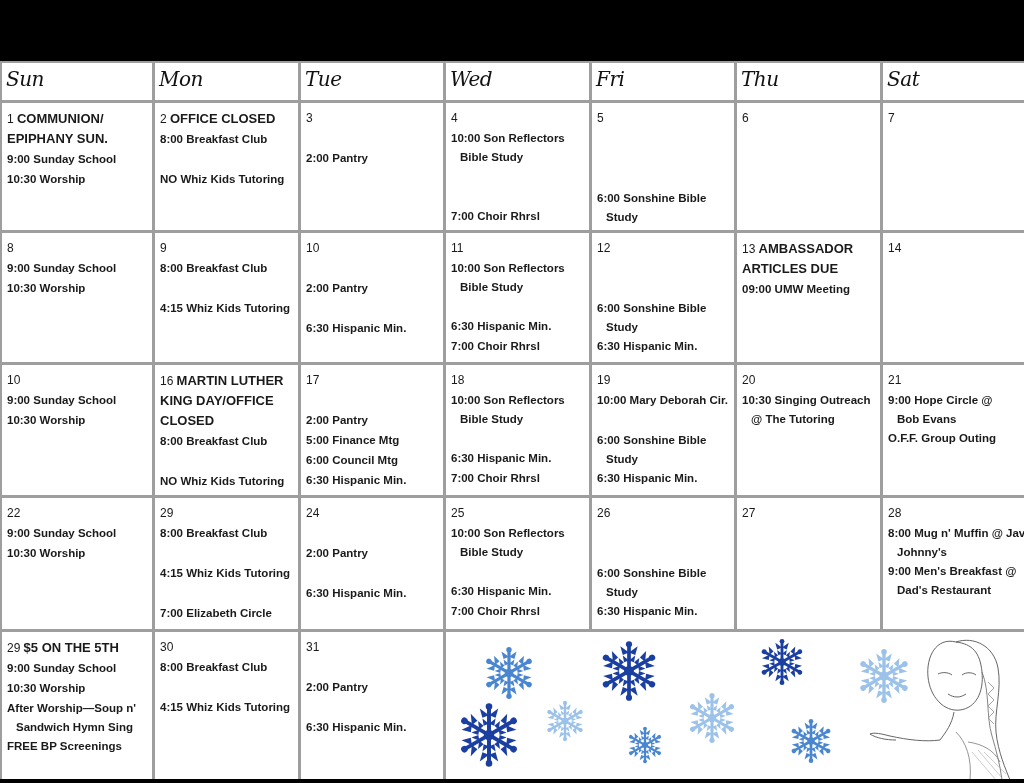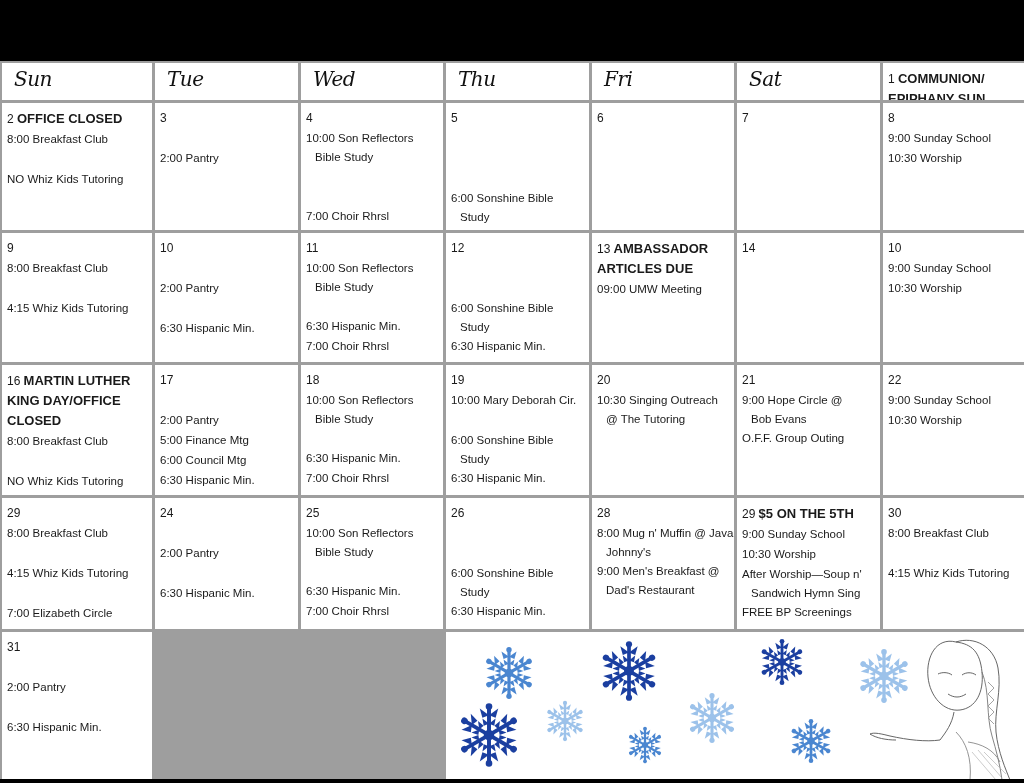--- a/index.html
+++ b/index.html
@@ -9,43 +9,44 @@
     position:absolute; left:0; top:61px; width:1024px; height:718px;
     background:#9e9e9e;
     display:grid;
     grid-template-columns: 150px 143px 142px 143px 142px 143px 145px;
     grid-template-rows: 37px 127px 129px 130px 131px 150px;
     gap:3px;
     padding:2px 0 0 2px;
     box-sizing:border-box;
   }
   .cell { background:#fff; position:relative; overflow:hidden; }
-  .head { font-family:"DejaVu Serif", serif; font-style:italic; font-size:20px; color:#111; padding:4px 0 0 12px; letter-spacing:-0.5px; }
+  .head { font-family:"DejaVu Serif", serif; font-style:italic; font-size:20px; color:#111; padding:4px 0 0 4px; letter-spacing:-0.5px; }
   .day { padding:6px 0 0 5px; font-family:"Liberation Sans", sans-serif; font-size:11.5px; color:#1a1a1a; line-height:20px; }
   .daynum { display:inline; font-size:12px; }
   .title { font-weight:bold; font-size:13px; }
   .title-wrap { line-height:19px; }
-  .ev { white-space:nowrap; }
+  .ev { white-space:nowrap;font-weight:bold; }
   .ev .cont { display:block; padding-left:9px; line-height:18px; }
   .spacer { height:20px; }
   .deco { grid-column: 4 / span 4; background:#fff; position:relative; overflow:hidden; }
   .flake { position:absolute; }
   .bottom-band { position:absolute; left:0; top:779px; width:1024px; height:4px; background:#000; }
 </style>
 </head>
 <body>
 
 <div class="top-band"></div>
 
 <div class="grid" id="grid">
     <div class="cell head">Sun</div>
+    <div class="cell head">Mon</div>
     <div class="cell head">Tue</div>
     <div class="cell head">Wed</div>
+    <div class="cell head">Fri</div>
     <div class="cell head">Thu</div>
-    <div class="cell head">Fri</div>
     <div class="cell head">Sat</div>
     <div class="cell day">
       <div class="title-wrap"><span class="daynum">1</span> <span class="title">COMMUNION/ EPIPHANY SUN.</span></div>
       <div class="ev"><span>9:00 Sunday School</span></div>
       <div class="ev"><span>10:30 Worship</span></div>
     </div>
     <div class="cell day">
       <div class="title-wrap"><span class="daynum">2</span> <span class="title">OFFICE CLOSED</span></div>
       <div class="ev"><span>8:00 Breakfast Club</span></div>
       <div class="spacer"></div>
@@ -184,20 +185,23 @@
       <div class="spacer"></div>
       <div class="ev"><span>6:30 Hispanic Min.</span></div>
       <div class="ev"><span>7:00 Choir Rhrsl</span></div>
     </div>
     <div class="cell day">
       <div class="title-wrap"><span class="daynum">26</span></div>
       <div class="spacer"></div>
       <div class="spacer"></div>
       <div class="ev"><span>6:00 Sonshine Bible</span><span class="cont">Study</span></div>
       <div class="ev"><span>6:30 Hispanic Min.</span></div>
+    </div>
+    <div class="cell day">
+      <div class="title-wrap"><span class="daynum">27</span></div>
     </div>
     <div class="cell day">
       <div class="title-wrap"><span class="daynum">28</span></div>
       <div class="ev"><span>8:00 Mug n' Muffin @ Java</span><span class="cont">Johnny's</span></div>
       <div class="ev"><span>9:00 Men's Breakfast @</span><span class="cont">Dad's Restaurant</span></div>
     </div>
     <div class="cell day">
       <div class="title-wrap"><span class="daynum">29</span> <span class="title">$5 ON THE 5TH</span></div>
       <div class="ev"><span> 9:00 Sunday School</span></div>
       <div class="ev"><span>10:30 Worship</span></div>

